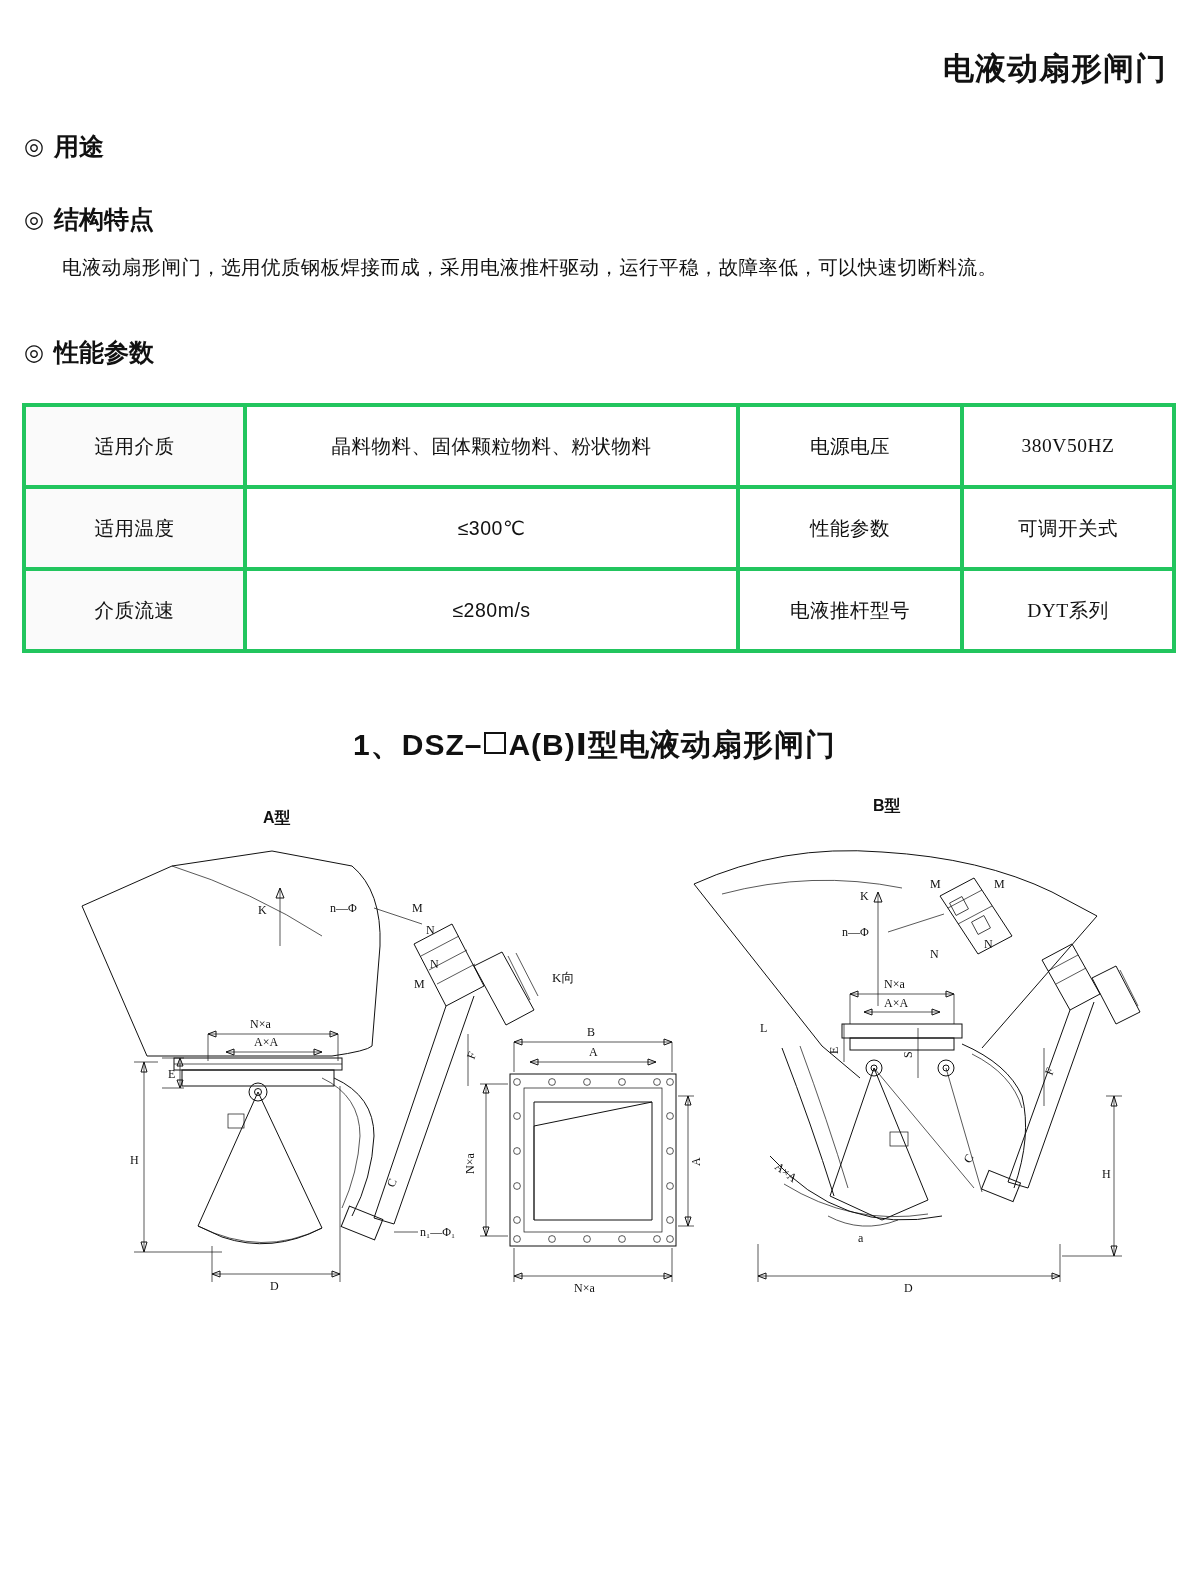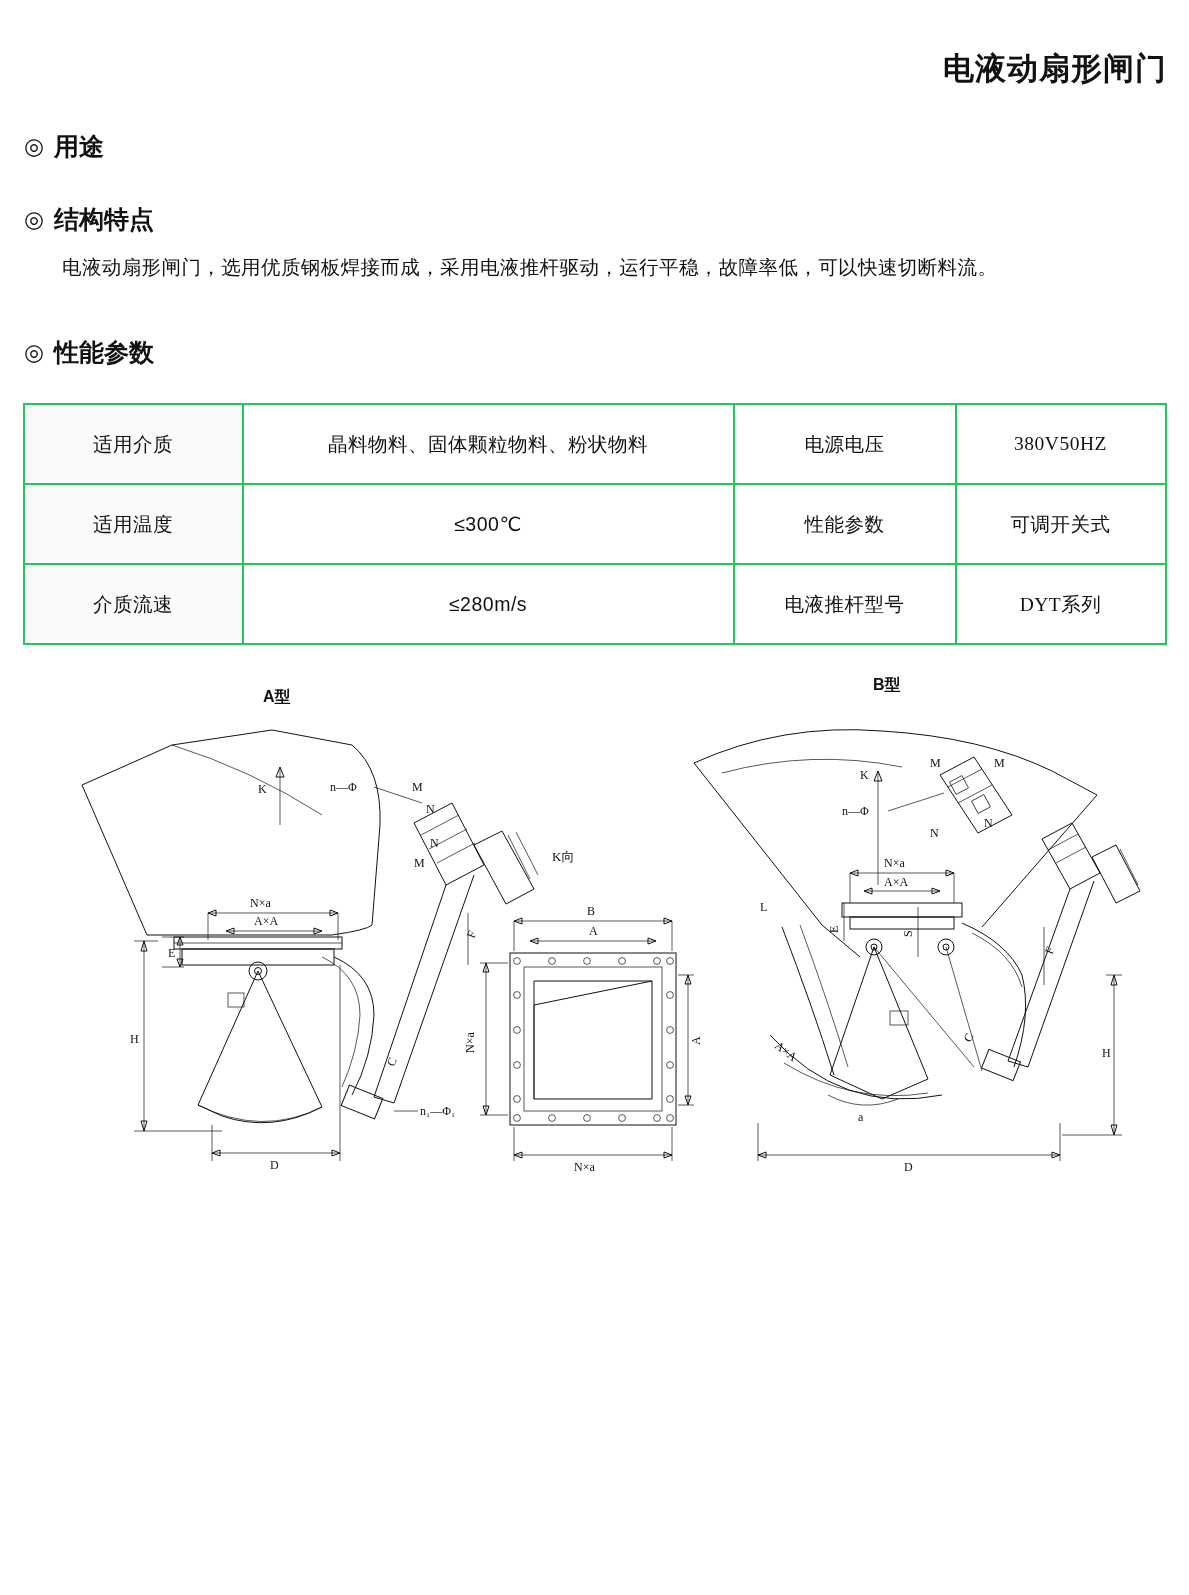--- a/index.html
+++ b/index.html
@@ -59,21 +59,21 @@
   .param-table-wrap {
     margin-top: 34px;
   }
   table.param-table {
     border-collapse: collapse;
     width: 1126px;
     margin: 0 auto;
     table-layout: fixed;
   }
   table.param-table td {
-    border: 2px solid #22c55e;
+    border: 4px solid #22c55e;
     height: 76px;
     text-align: center;
     vertical-align: middle;
     font-size: 19.5px;
     letter-spacing: 0.5px;
   }
   .col-label { width: 215px; background: #fafafa; }
   .col-value { width: 487px; }
   .col-label2 { width: 218px; }
   .col-value2 { width: 206px; font-family: Liberation Serif, serif; }
@@ -166,20 +166,23 @@
       <tr>
         <td class="col-label">介质流速</td>
         <td class="col-value">≤280m/s</td>
         <td class="col-label2">电液推杆型号</td>
         <td class="col-value2">DYT系列</td>
       </tr>
     </tbody>
       </table>
   </div>
 
+  <div class="model-title">
+    <span>1、DSZ–</span><span class="sq"></span><span>A(B)Ⅰ型电液动扇形闸门</span>
+  </div>
 
   <div class="drawing-area">
     <div class="type-label type-a-label">A型</div>
     <div class="type-label type-b-label">B型</div>
 
     <div class="svg-holder">
     <svg width="1145" height="545" viewBox="0 0 1145 545" xmlns="http://www.w3.org/2000/svg">
 
       <g>
 

